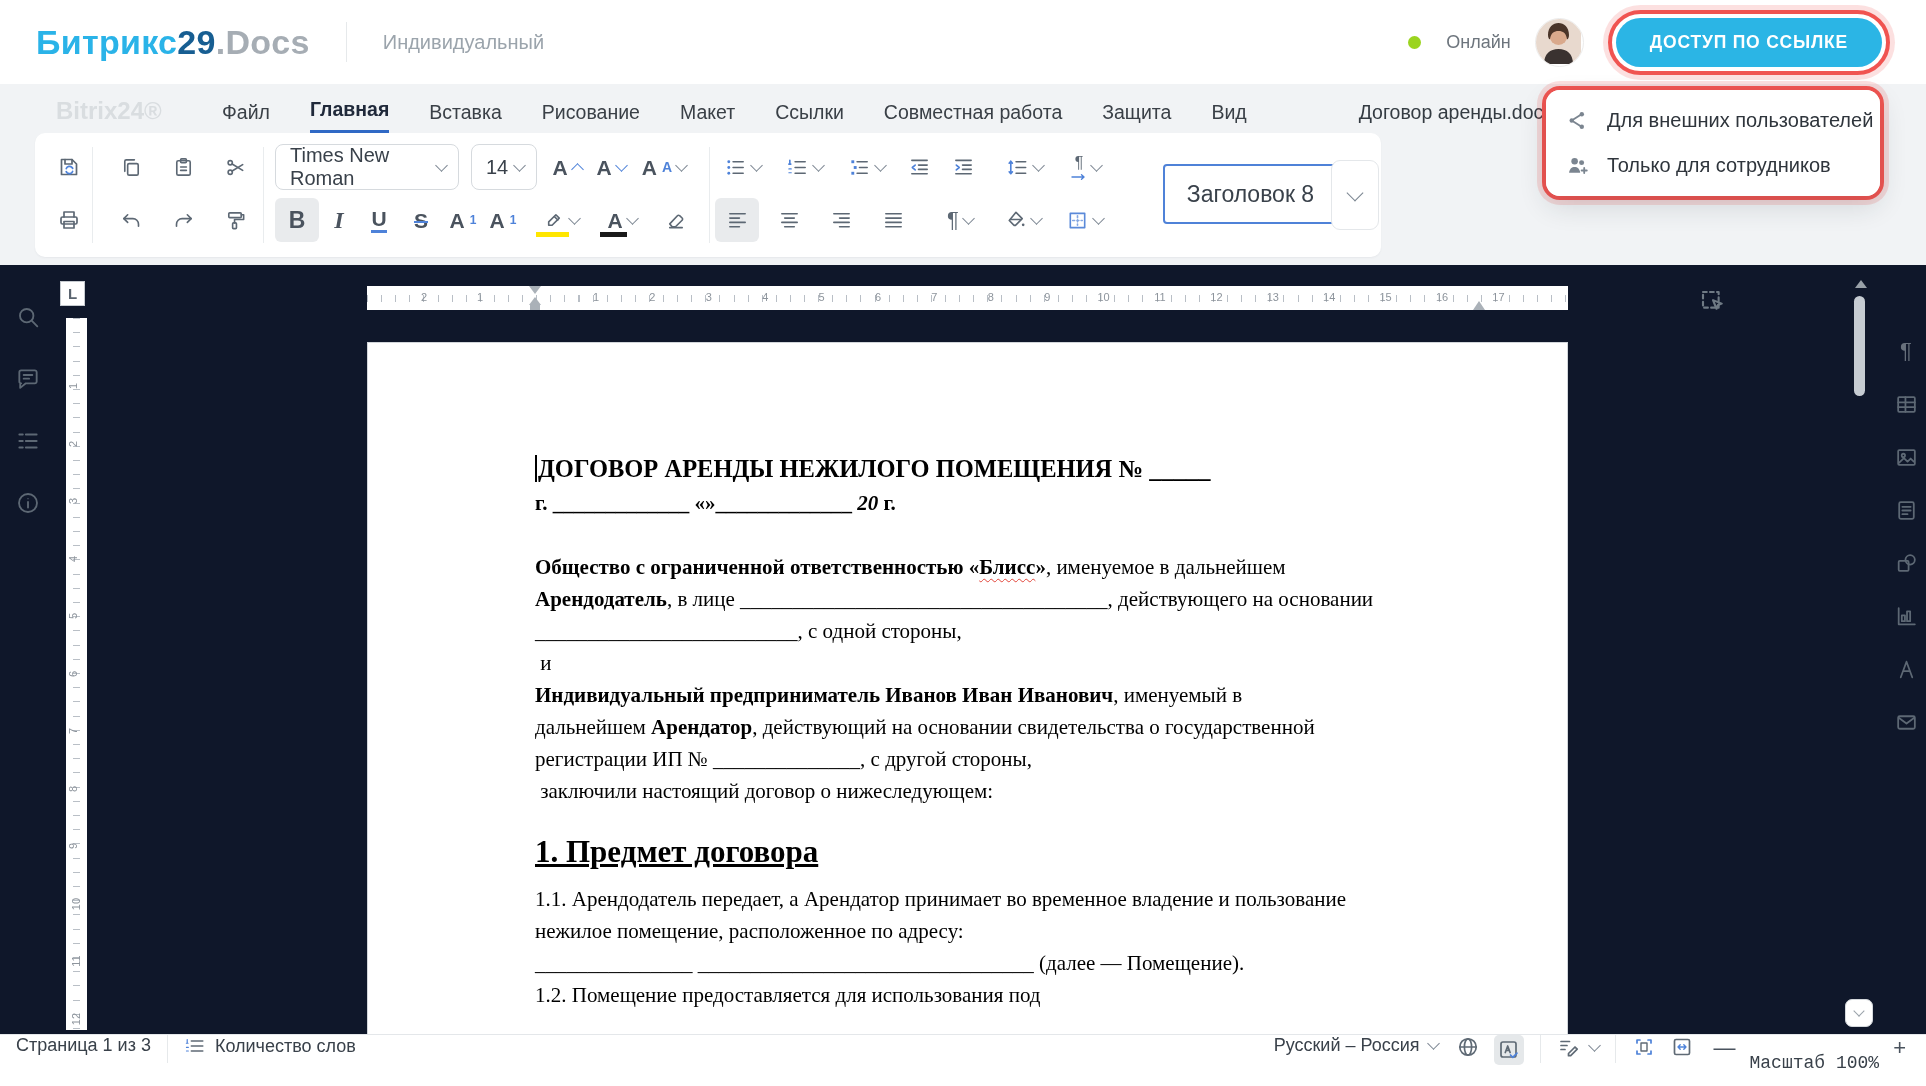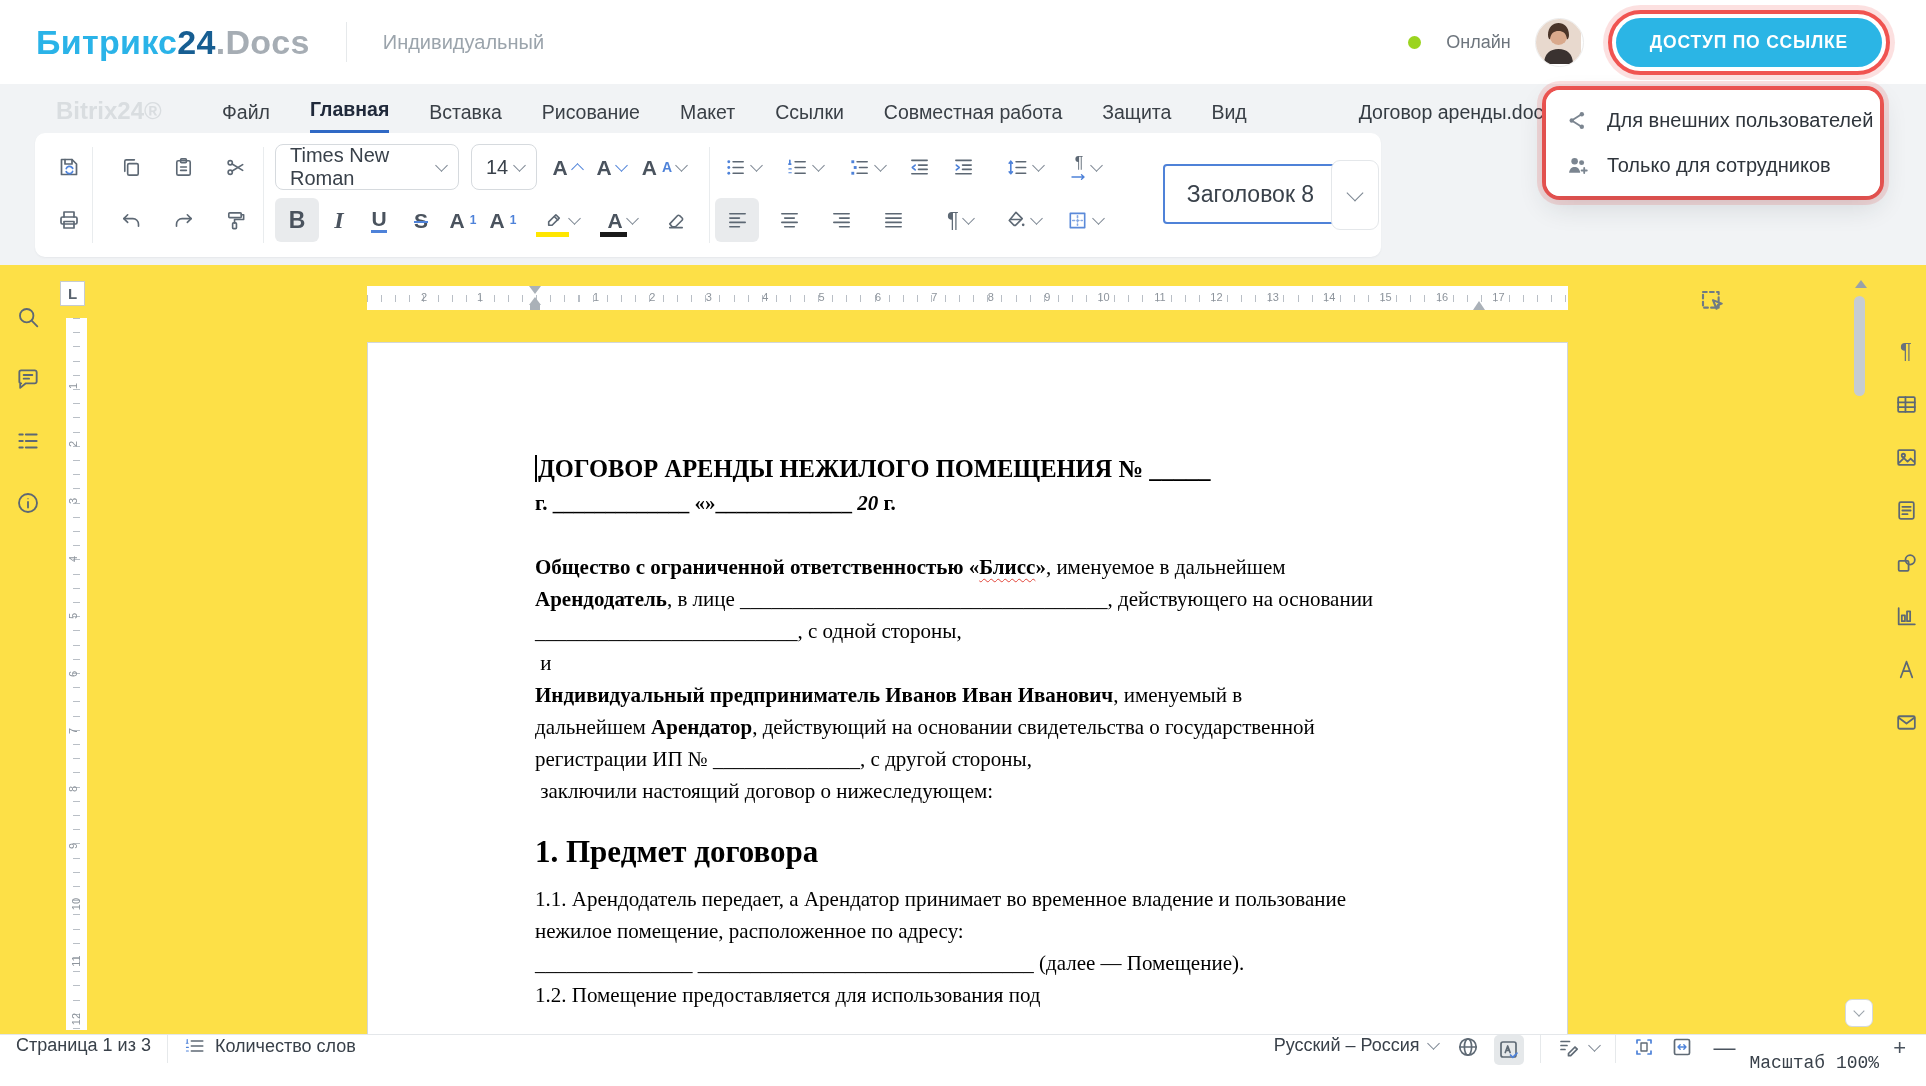--- a/index.html
+++ b/index.html
@@ -1,16 +1,16 @@
 <!DOCTYPE html>
 <html><head>
 <meta charset="utf-8">
 <style>
   html,body{margin:0;padding:0;background:#dfe2e5;}
-  .app{position:relative;width:1926px;height:1086px;background:#fde047;overflow:hidden;
+  .app{position:relative;width:1926px;height:1086px;background:#0f172a;overflow:hidden;
        font-family:"Liberation Sans","DejaVu Sans",sans-serif;color:#39414a;}
   svg.ic{display:block;}
   .ic{stroke:currentColor;fill:none;stroke-width:1.7;stroke-linecap:round;stroke-linejoin:round;}
   .chev{width:8px;height:8px;border-right:1.8px solid #7b8591;border-bottom:1.8px solid #7b8591;
         transform:rotate(45deg);display:inline-block;margin-top:-4px;flex:none;}
   .chev.up{transform:rotate(-135deg);margin-top:4px;}
 
   
   .topbar{position:absolute;left:0;top:0;right:0;height:84px;background:#fff;display:flex;
           align-items:center;padding:0 36px;box-sizing:border-box;z-index:6;}
@@ -92,21 +92,21 @@
   .doc{margin:108px 86px 0 167px;width:950px;font-family:"Liberation Serif","DejaVu Serif",serif;
        font-size:21px;line-height:32px;color:#000;}
   .doc p{margin:0;white-space:pre-wrap;}
   .doc .b{font-weight:bold;}
   .doc .it{font-style:italic;}
   .doc-title{font-size:24.5px;font-weight:bold;line-height:36px;white-space:pre-wrap;margin:0;}
   .caret{display:inline-block;width:2px;height:27px;background:#000;vertical-align:-5px;margin-right:1px;}
   .misspell{text-decoration:underline;text-decoration-style:wavy;text-decoration-color:#e2453a;
             text-decoration-thickness:1px;text-underline-offset:4px;}
   .gapline{height:32px;}
-  .doc-h1{font-size:31px;font-weight:bold;line-height:42px;margin:24px 0 10px;}
+  .doc-h1{font-size:31px;font-weight:bold;line-height:42px;margin:24px 0 10px;text-decoration:underline;}
   .mt14{margin-top:14px;}
 
   .sb-up{position:absolute;left:1855px;top:274px;width:0;height:0;border:6px solid transparent;
          border-bottom:8px solid #99a1a8;cursor:pointer;}
   .sb-thumb{position:absolute;left:1854px;top:296px;width:11px;height:100px;background:#c6ccd2;
             border-radius:6px;cursor:pointer;}
   .sb-bottom-btn{position:absolute;left:1845px;top:999px;width:28px;height:28px;background:#fff;
             border:1px solid #d4d8dc;border-radius:7px;box-sizing:border-box;cursor:pointer;
             display:flex;align-items:center;justify-content:center;color:#8a929a;}
   .right-tools{position:absolute;left:1892px;top:338px;display:flex;flex-direction:column;gap:27px;
@@ -136,21 +136,21 @@
   .menu-item .mi-icon{color:#7b8590;display:flex;flex:none;}
 </style>
 </head>
 <body>
 
 <div class="app">
 
   <header class="topbar">
     <div class="logo">
       <span class="p1">Битрикс</span>
-        <span class="p2">24</span>
+        <span class="p2">29</span>
         <span class="p3">.Docs</span>
     </div>
     <div class="topdiv"></div>
     <div class="mode">Индивидуальный</div>
     <div class="top-right">
       <div class="online">
         <span class="dot"></span>
         <span>Онлайн</span>
       </div>
       <div class="avatar">

